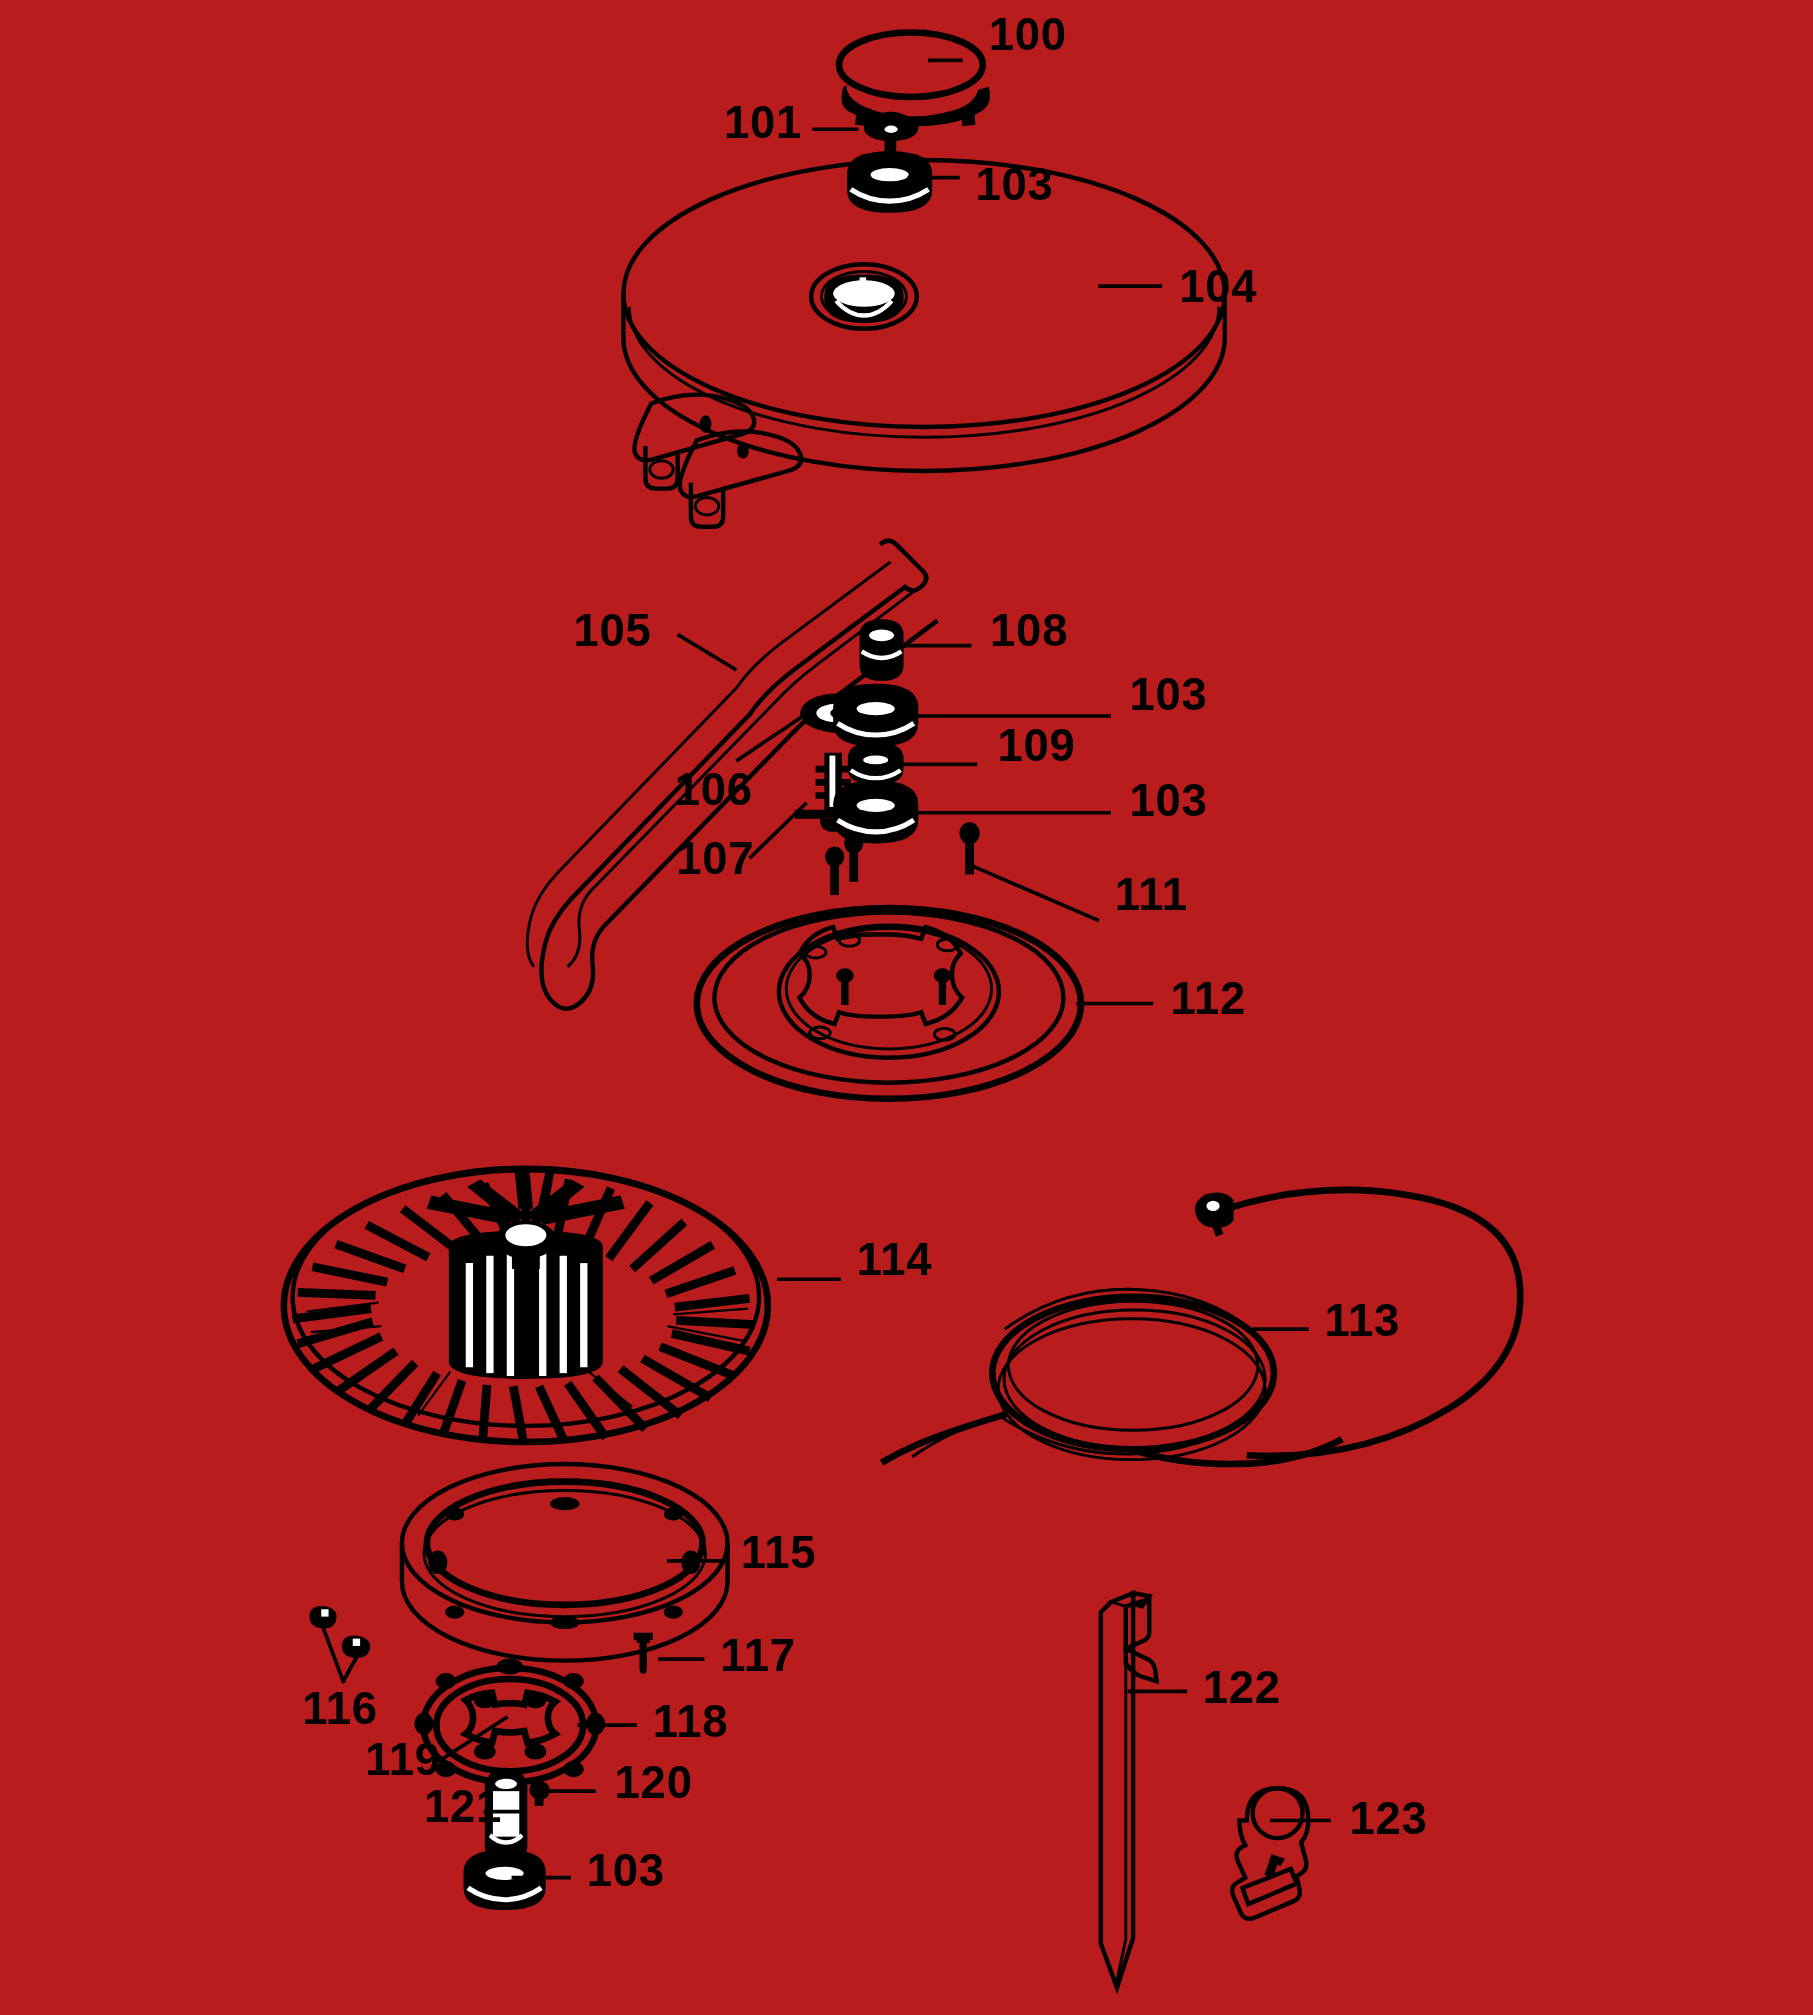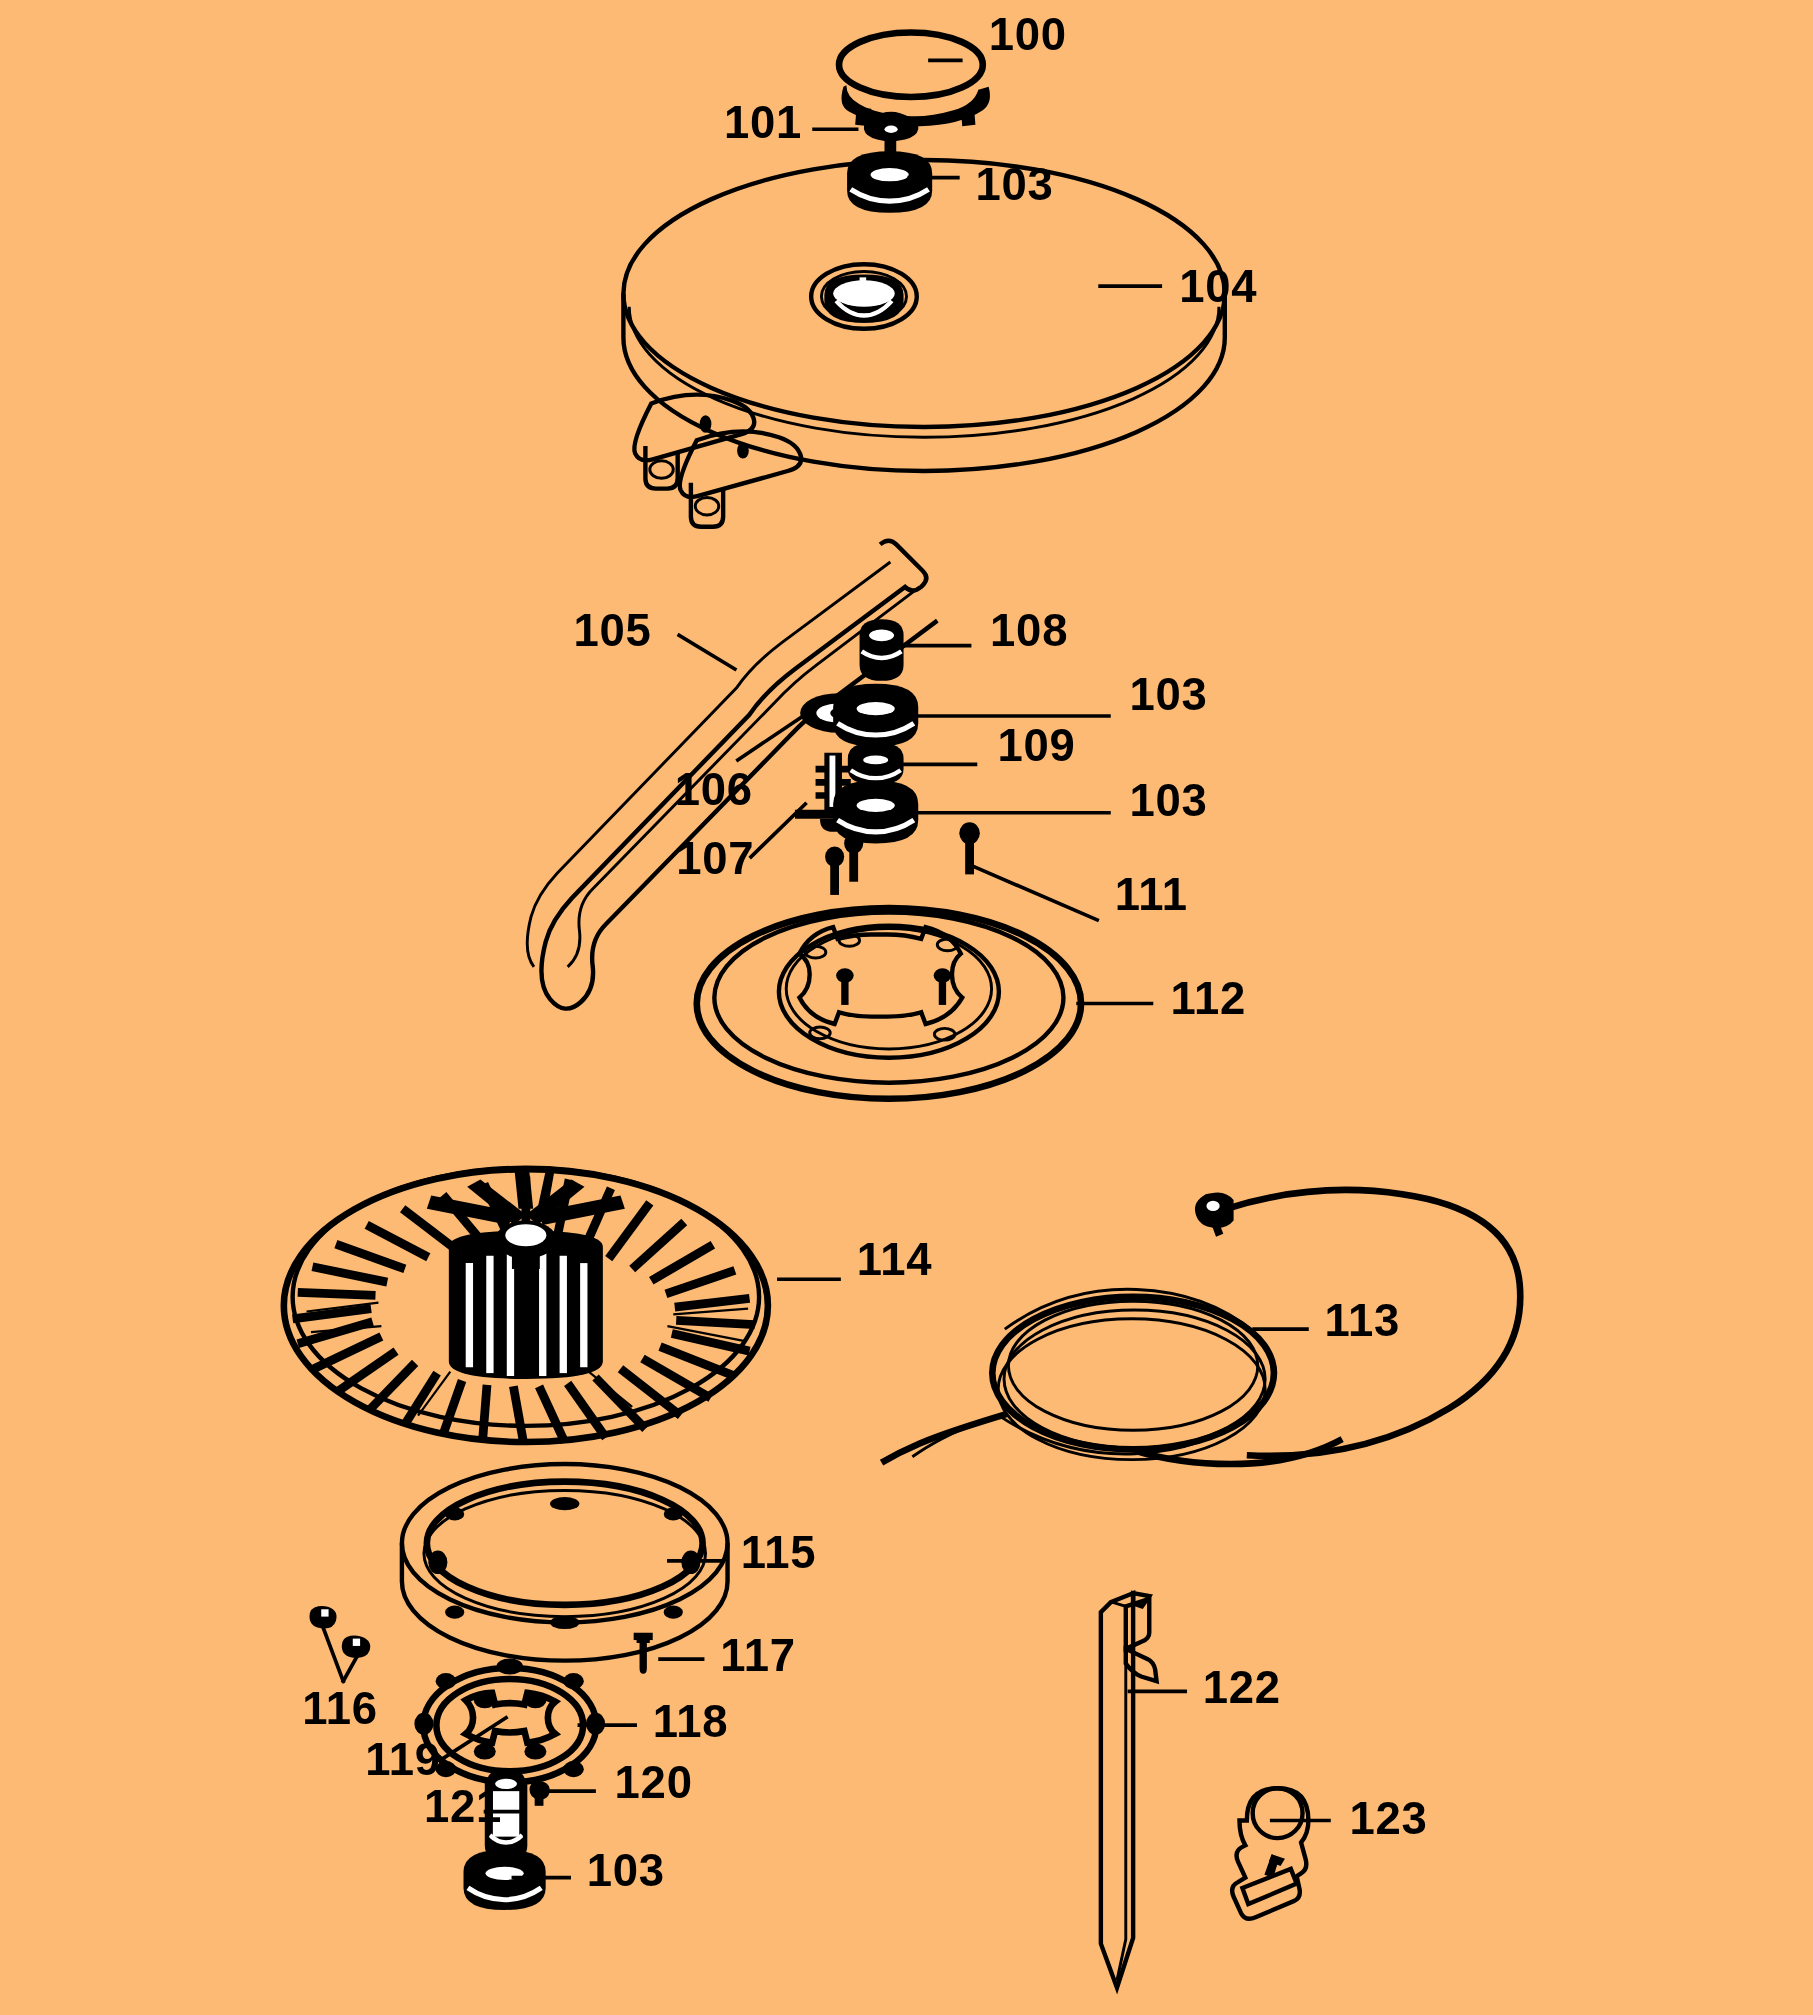--- a/index.html
+++ b/index.html
@@ -5,21 +5,21 @@
 <style>
   html,body{margin:0;padding:0;background:#ffffff;}
   body{
     width:1813px;height:2015px;
     font-family:"Liberation Sans", sans-serif;
     overflow:hidden;
   }
   #sheet{
     position:relative;
     width:1813px;height:2015px;
-    background:#fdba74;
+    background:#b91c1c;
   }
   #svgroot{
     position:absolute;top:0;left:0;
     width:1813px;height:2015px;
   }
   .callout{
     font-family:"Liberation Sans", sans-serif;
     font-weight:bold;
     font-size:62px;
     fill:#000000;

